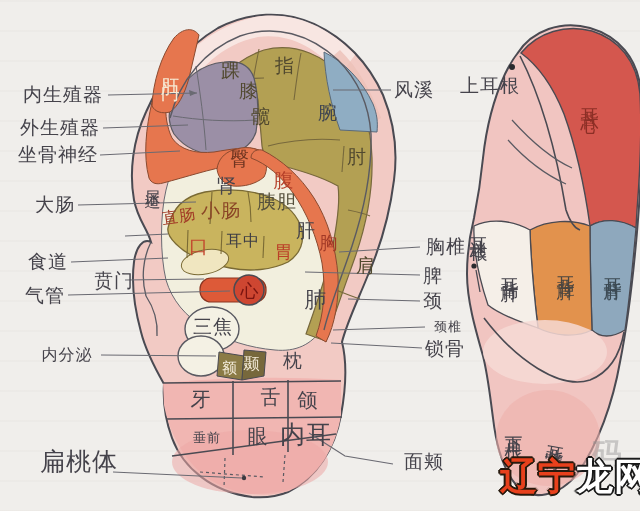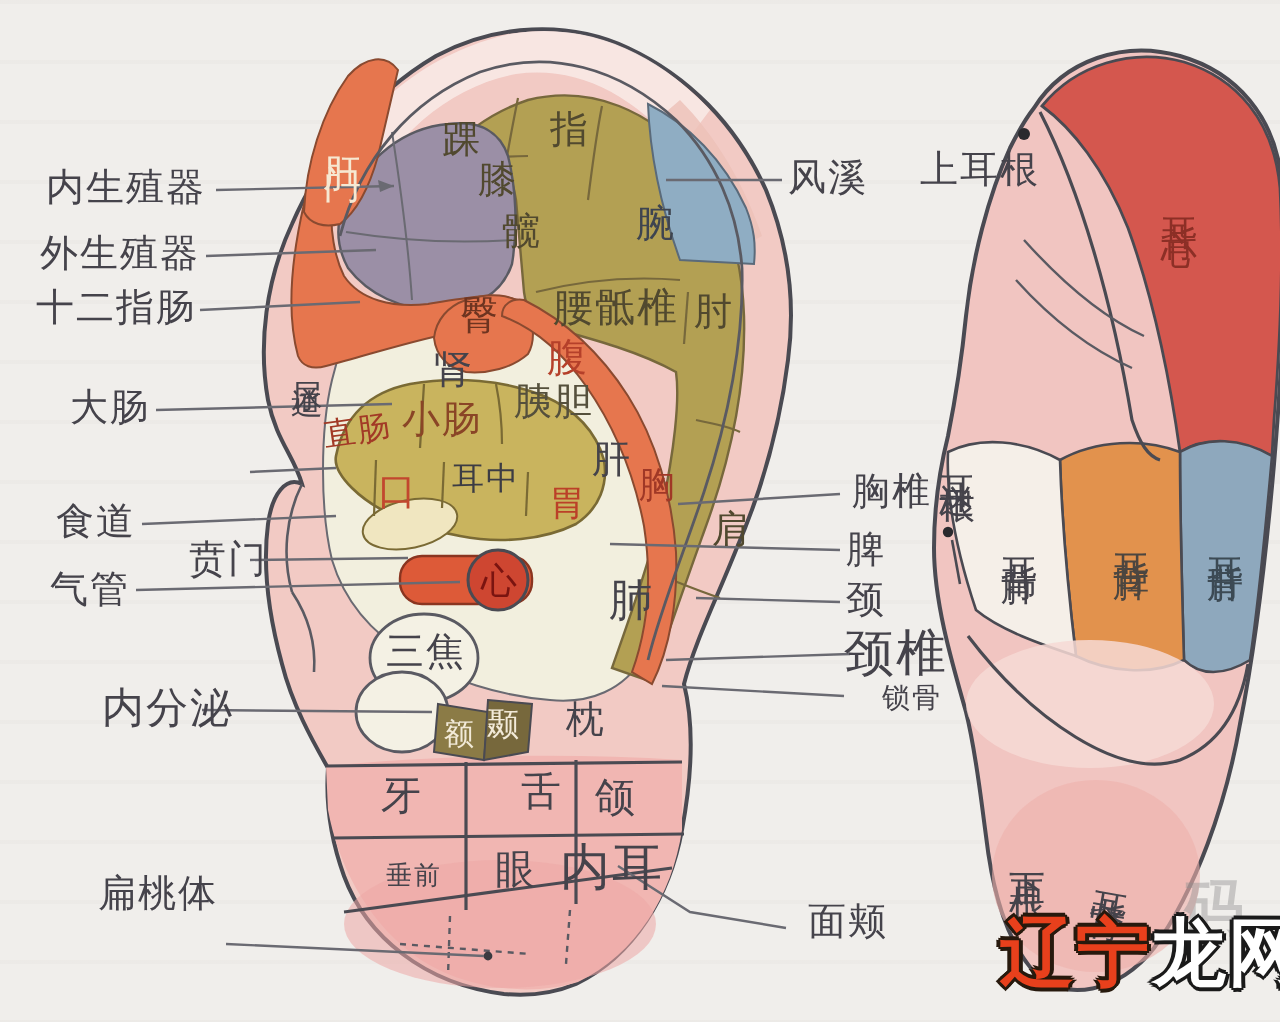--- a/index.html
+++ b/index.html
@@ -216,41 +216,40 @@
       <path d="M 333,330 L 425,327"></path>
       <path d="M 331,343 L 422,348"></path>
       <path d="M 393,464 L 345,456 L 309,433"></path>
     </g>
     <path d="M 197,93 l -8,-3 l 1,6 z" fill="#6a6a72"></path>
   </svg>
 
   <div id="label-layer">
       <div class="lbl" style="left: 63px; top: 95px; font-size: 19px; color: rgb(69, 67, 75);">内生殖器</div>
       <div class="lbl" style="left: 60px; top: 128px; font-size: 19px; color: rgb(69, 67, 75);">外生殖器</div>
-      <div class="lbl" style="left: 58px; top: 155px; font-size: 19px; color: rgb(69, 67, 75);">十二指肠</div>
+      <div class="lbl" style="left: 58px; top: 155px; font-size: 19px; color: rgb(69, 67, 75);">坐骨神经</div>
       <div class="lbl" style="left: 55px; top: 205px; font-size: 19px; color: rgb(69, 67, 75);">大肠</div>
       <div class="lbl" style="left: 48px; top: 262px; font-size: 19px; color: rgb(69, 67, 75); font-family: Liberation Serif, serif;">食道</div>
       <div class="lbl" style="left: 102px; top: 281px; font-size: 19px; color: rgb(69, 67, 75); margin-left: 12px;">贲门</div>
       <div class="lbl" style="left: 45px; top: 296px; font-size: 19px; color: rgb(69, 67, 75); text-align: center;">气管</div>
-      <div class="lbl" style="left: 84px; top: 355px; font-size: 21px; color: rgb(69, 67, 75);">内分泌</div>
-      <div class="lbl" style="left: 79px; top: 448px; font-size: 19px; color: rgb(69, 67, 75);">扁桃体</div>
+      <div class="lbl" style="left: 67px; top: 355px; font-size: 16px; color: rgb(69, 67, 75);">内分泌</div>
+      <div class="lbl" style="left: 79px; top: 461px; font-size: 25px; color: rgb(69, 67, 75);">扁桃体</div>
       <div class="lbl" style="left: 414px; top: 90px; font-size: 19px; color: rgb(69, 67, 75);">风溪</div>
       <div class="lbl" style="left: 446px; top: 247px; font-size: 19px; color: rgb(69, 67, 75);">胸椎</div>
       <div class="lbl" style="left: 433px; top: 276px; font-size: 19px; color: rgb(69, 67, 75);">脾</div>
       <div class="lbl" style="left: 433px; top: 301px; font-size: 19px; color: rgb(69, 67, 75);">颈</div>
-      <div class="lbl" style="left: 448px; top: 327px; font-size: 25px; color: rgb(69, 67, 75);">颈椎</div>
-      <div class="lbl" style="left: 456px; top: 349px; font-size: 14px; color: rgb(69, 67, 75);">锁骨</div>
+      <div class="lbl" style="left: 448px; top: 327px; font-size: 13px; color: rgb(69, 67, 75);">颈椎</div>
+      <div class="lbl" style="left: 445px; top: 349px; font-size: 19px; color: rgb(69, 67, 75);">锁骨</div>
       <div class="lbl" style="left: 424px; top: 462px; font-size: 19px; color: rgb(69, 67, 75);">面颊</div>
       <div class="lbl v" style="left: 170px; top: 66px; font-size: 19px; color: rgb(246, 232, 210);">肛门</div>
       <div class="lbl" style="left: 231px; top: 71px; font-size: 19px; color: rgb(81, 73, 47);">踝</div>
       <div class="lbl" style="left: 285px; top: 66px; font-size: 19px; color: rgb(81, 73, 47);">指</div>
       <div class="lbl" style="left: 249px; top: 91px; font-size: 19px; color: rgb(81, 73, 47);">膝</div>
       <div class="lbl" style="left: 261px; top: 117px; font-size: 19px; color: rgb(81, 73, 47);">髋</div>
       <div class="lbl" style="left: 328px; top: 113px; font-size: 19px; color: rgb(62, 68, 80);">腕</div>
-      <div class="lbl" style="left: 308px; top: 155px; font-size: 20px; color: rgb(81, 73, 47);">腰骶椎</div>
       <div class="lbl" style="left: 357px; top: 157px; font-size: 19px; color: rgb(81, 73, 47);">肘</div>
       <div class="lbl" style="left: 240px; top: 159px; font-size: 19px; color: rgb(110, 52, 32);">臀</div>
       <div class="lbl" style="left: 284px; top: 180px; font-size: 20px; color: rgb(181, 64, 42);">腹</div>
       <div class="lbl" style="left: 227px; top: 186px; font-size: 19px; color: rgb(69, 67, 75);">肾</div>
       <div class="lbl" style="left: 277px; top: 202px; font-size: 19px; color: rgb(85, 80, 60);">胰胆</div>
       <div class="lbl" style="left: 306px; top: 231px; font-size: 19px; color: rgb(69, 67, 75);">肝</div>
       <div class="lbl" style="left: 221px; top: 211px; font-size: 19px; color: rgb(138, 69, 38);">小肠</div>
       <div class="lbl" style="left: 179px; top: 217px; font-size: 16px; color: rgb(162, 58, 38); transform: translate(-50%, -50%) rotate(-8deg);">直肠</div>
       <div class="lbl v" style="left: 152px; top: 181px; font-size: 16px; color: rgb(69, 67, 75);">尿道</div>
       <div class="lbl" style="left: 199px; top: 247px; font-size: 19px; color: rgb(194, 71, 46);">口</div>

